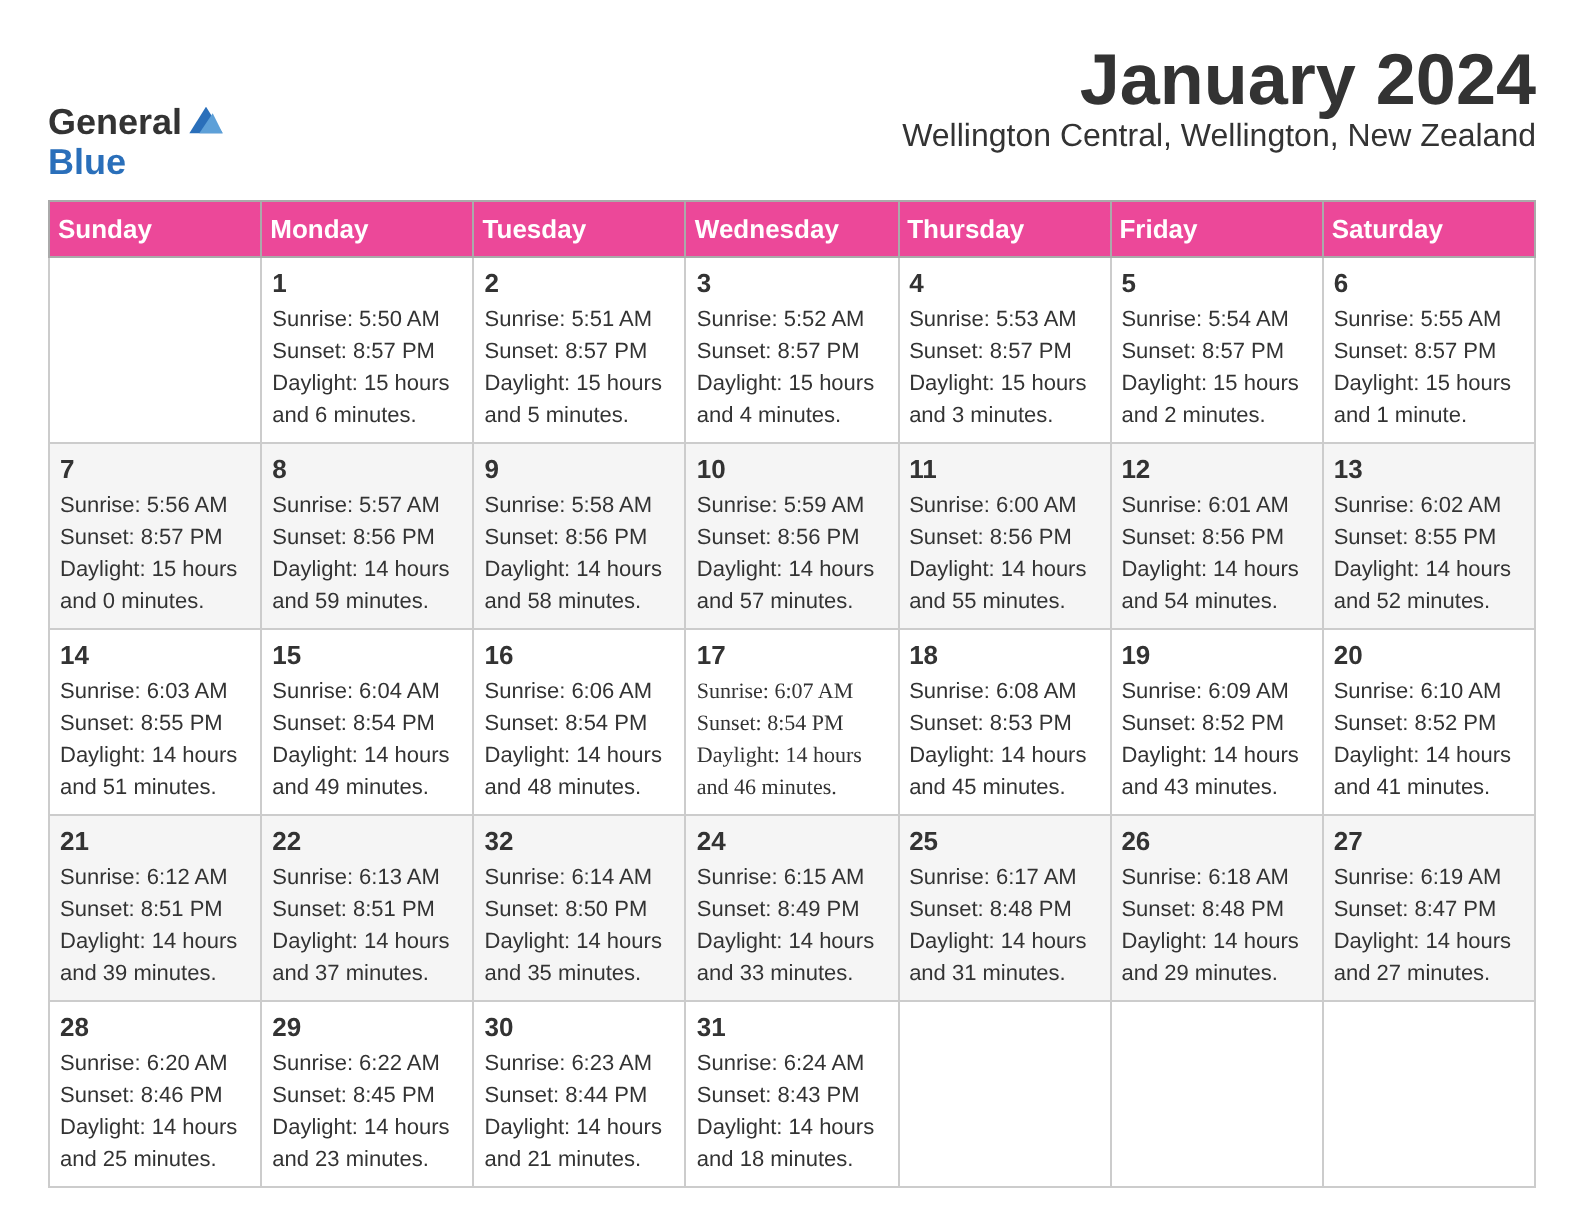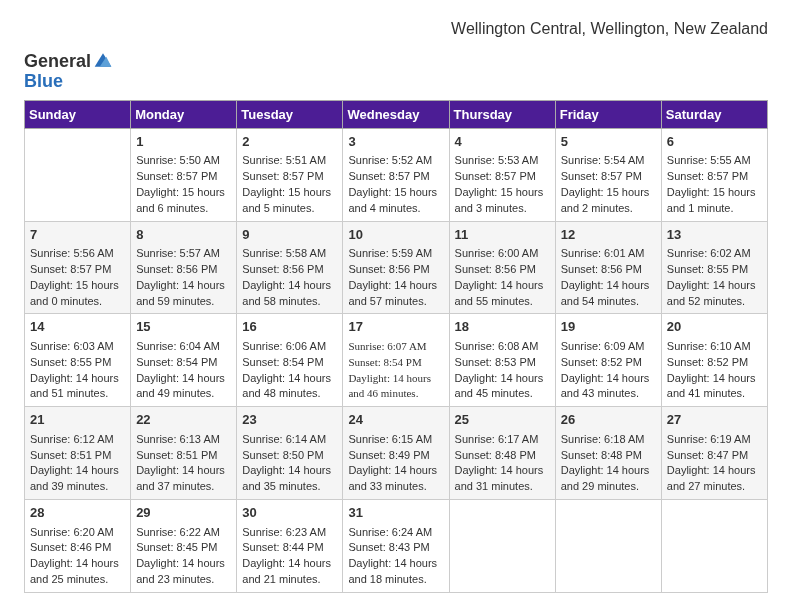--- a/index.html
+++ b/index.html
@@ -62,21 +62,21 @@
       font-size: 16px;
       color: #333;
       font-weight: normal;
     }
     table {
       width: 100%;
       border-collapse: collapse;
       font-size: 11px;
     }
     thead tr th {
-      background-color: #4c1d95;
+      background-color: #ec4899;
       color: white;
       padding: 6px 4px;
       text-align: left;
       font-size: 13px;
       font-weight: bold;
       border: 1px solid #aaa;
     }
     tbody tr td {
       border: 1px solid #ccc;
       padding: 4px 5px;
@@ -120,20 +120,21 @@
           <polygon points="2,18 12,2 22,18" fill="#2a6fba" stroke="none"></polygon>
           <polygon points="8,18 16,6 22,18" fill="#5da0d8" stroke="none"></polygon>
         </svg>
       </div>
       <div>
         <span class="logo-text-blue">Blue</span>
       </div>
     </div>
   </div>
   <div class="title-block">
+    <div class="month-title">January 2024</div>
     <div class="location-title">Wellington Central, Wellington, New Zealand</div>
   </div>
 </div>
 
 <table>
   <thead>
     <tr>
     <th>Sunday</th>
         <th>Monday</th>
         <th>Tuesday</th>
@@ -233,21 +234,21 @@
       </tr>
       <tr>
         <td><span class="day-number">21</span><span class="day-info" style="white-space: pre-line;">Sunrise: 6:12 AM
 Sunset: 8:51 PM
 Daylight: 14 hours
 and 39 minutes.</span></td>
         <td><span class="day-number">22</span><span class="day-info" style="white-space: pre-line;">Sunrise: 6:13 AM
 Sunset: 8:51 PM
 Daylight: 14 hours
 and 37 minutes.</span></td>
-        <td><span class="day-number">23</span><span class="day-info" style="white-space: pre-line;">Sunrise: 6:14 AM
+        <td><span class="day-number">32</span><span class="day-info" style="white-space: pre-line;">Sunrise: 6:14 AM
 Sunset: 8:50 PM
 Daylight: 14 hours
 and 35 minutes.</span></td>
         <td><span class="day-number">24</span><span class="day-info" style="white-space: pre-line;">Sunrise: 6:15 AM
 Sunset: 8:49 PM
 Daylight: 14 hours
 and 33 minutes.</span></td>
         <td><span class="day-number">25</span><span class="day-info" style="white-space: pre-line;">Sunrise: 6:17 AM
 Sunset: 8:48 PM
 Daylight: 14 hours

